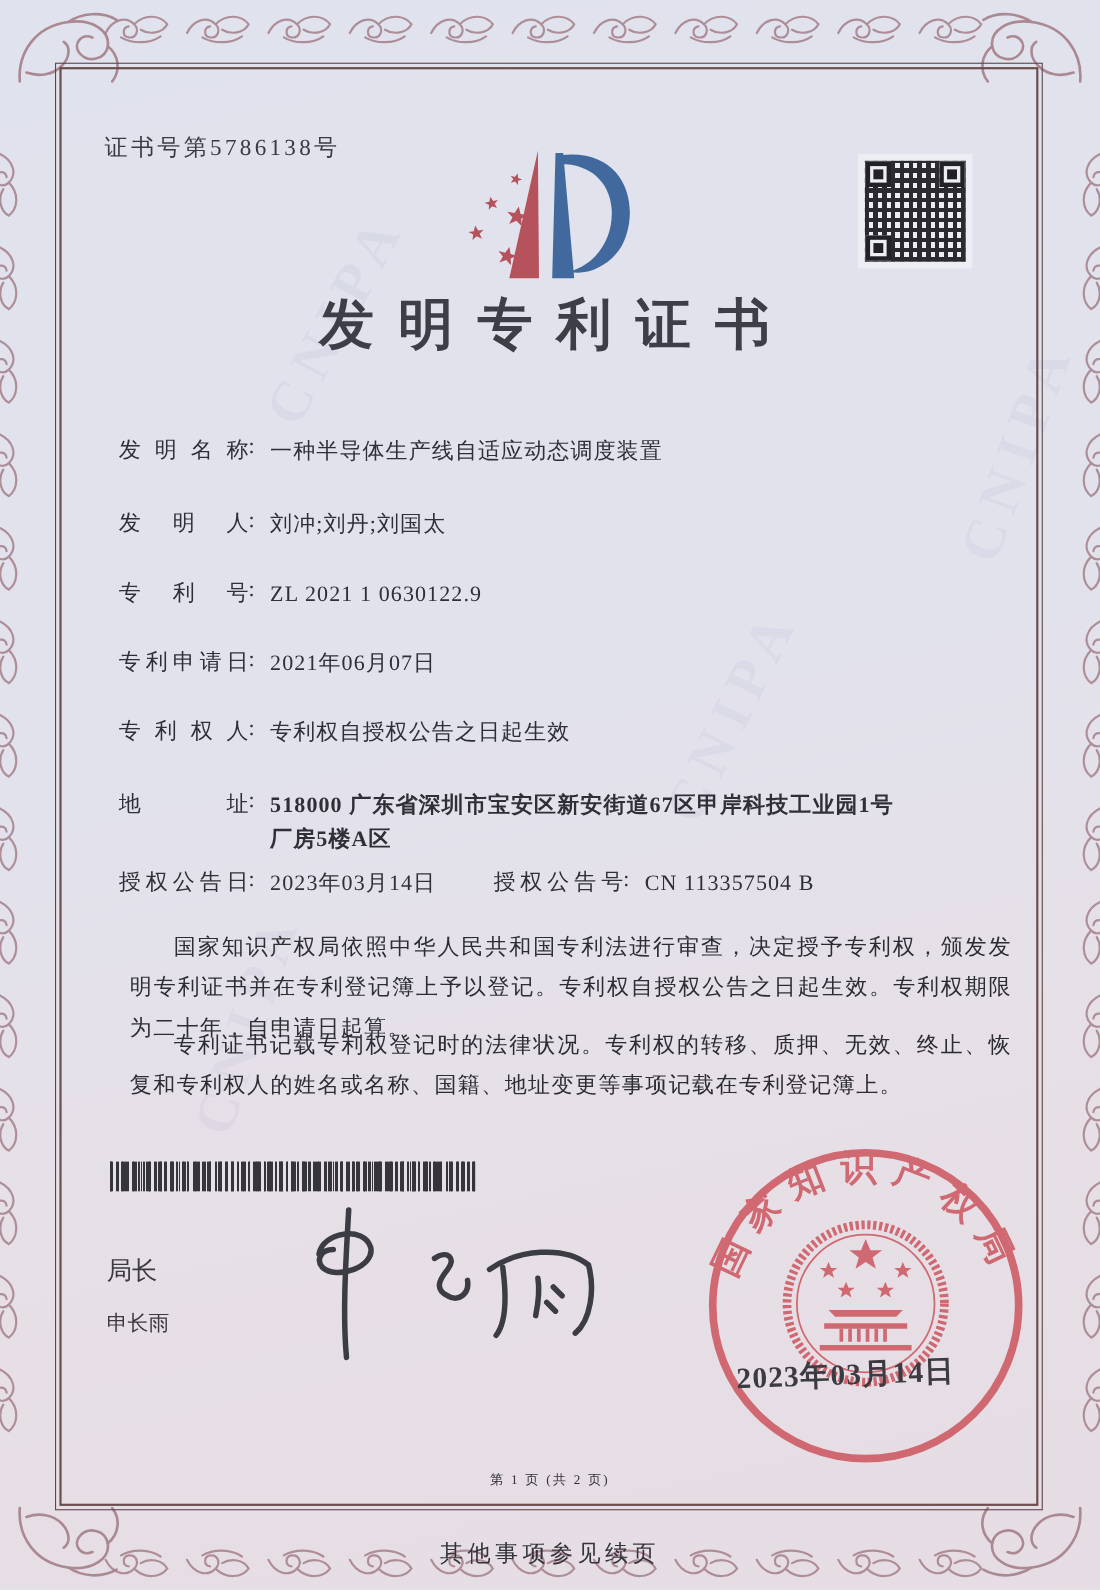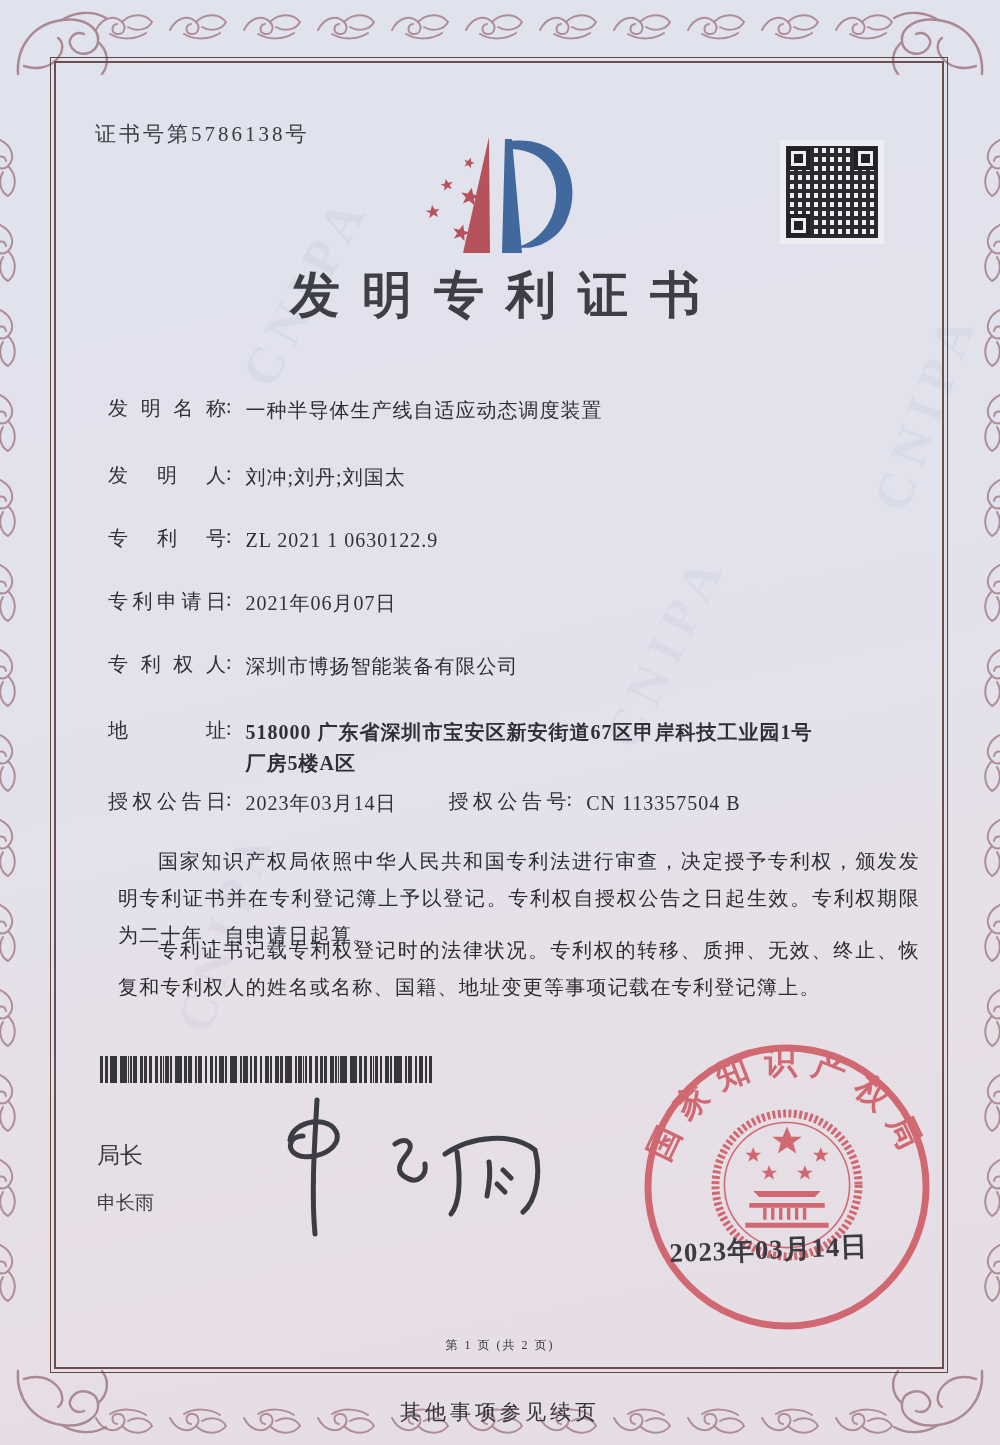--- a/index.html
+++ b/index.html
@@ -194,21 +194,21 @@
     <span class="field-value">ZL 2021 1 0630122.9</span>
   </div>
   <div class="field-row" style="top:588px">
     <span class="field-label">专利申请日</span>
       <span class="field-colon">:</span>
     <span class="field-value">2021年06月07日</span>
   </div>
   <div class="field-row" style="top:651px">
     <span class="field-label">专利权人</span>
       <span class="field-colon">:</span>
-    <span class="field-value">深圳市博扬智能装备有限公司</span>
+    <span class="field-value">专利权自授权公告之日起生效</span>
   </div>
   <div class="field-row" style="top:717px">
     <span class="field-label">地址</span>
       <span class="field-colon">:</span>
     <span class="field-value addr">518000 广东省深圳市宝安区新安街道67区甲岸科技工业园1号厂房5楼A区</span>
   </div>
   <div class="field-row" id="row-grant" style="top:788px">
     <span class="field-label">授权公告日</span>
       <span class="field-colon">:</span>
     <span class="field-value">2023年03月14日</span>

